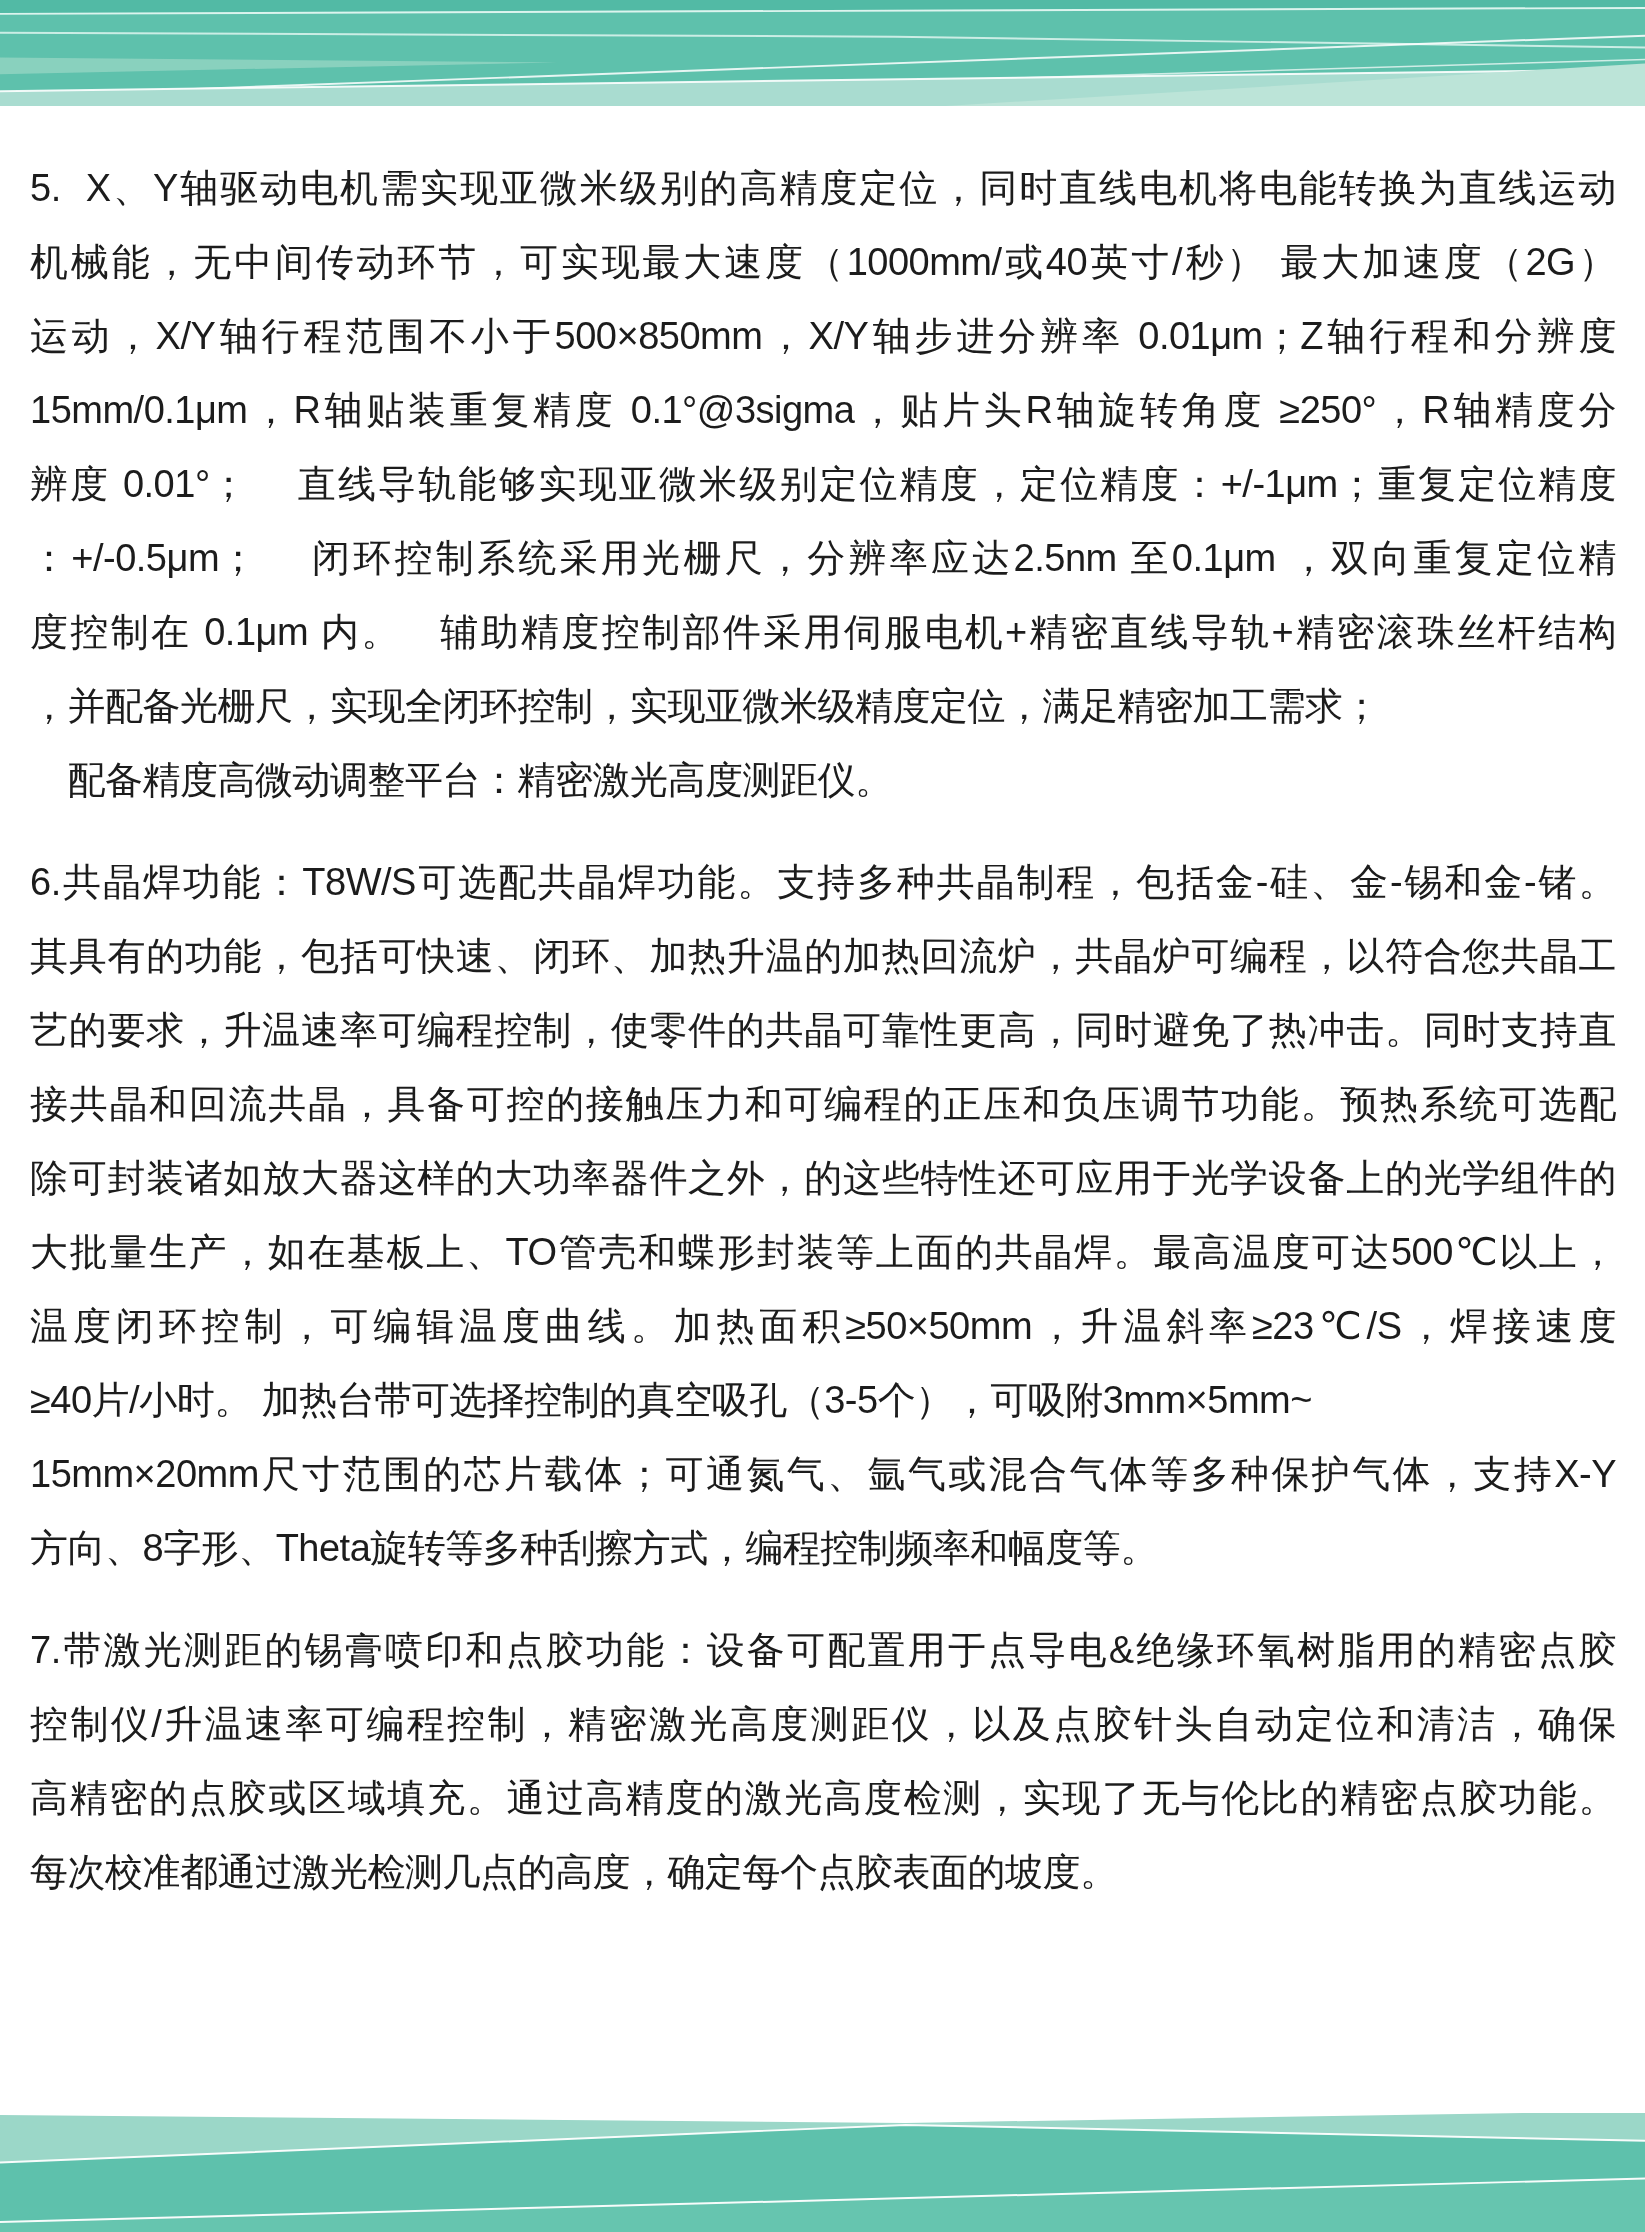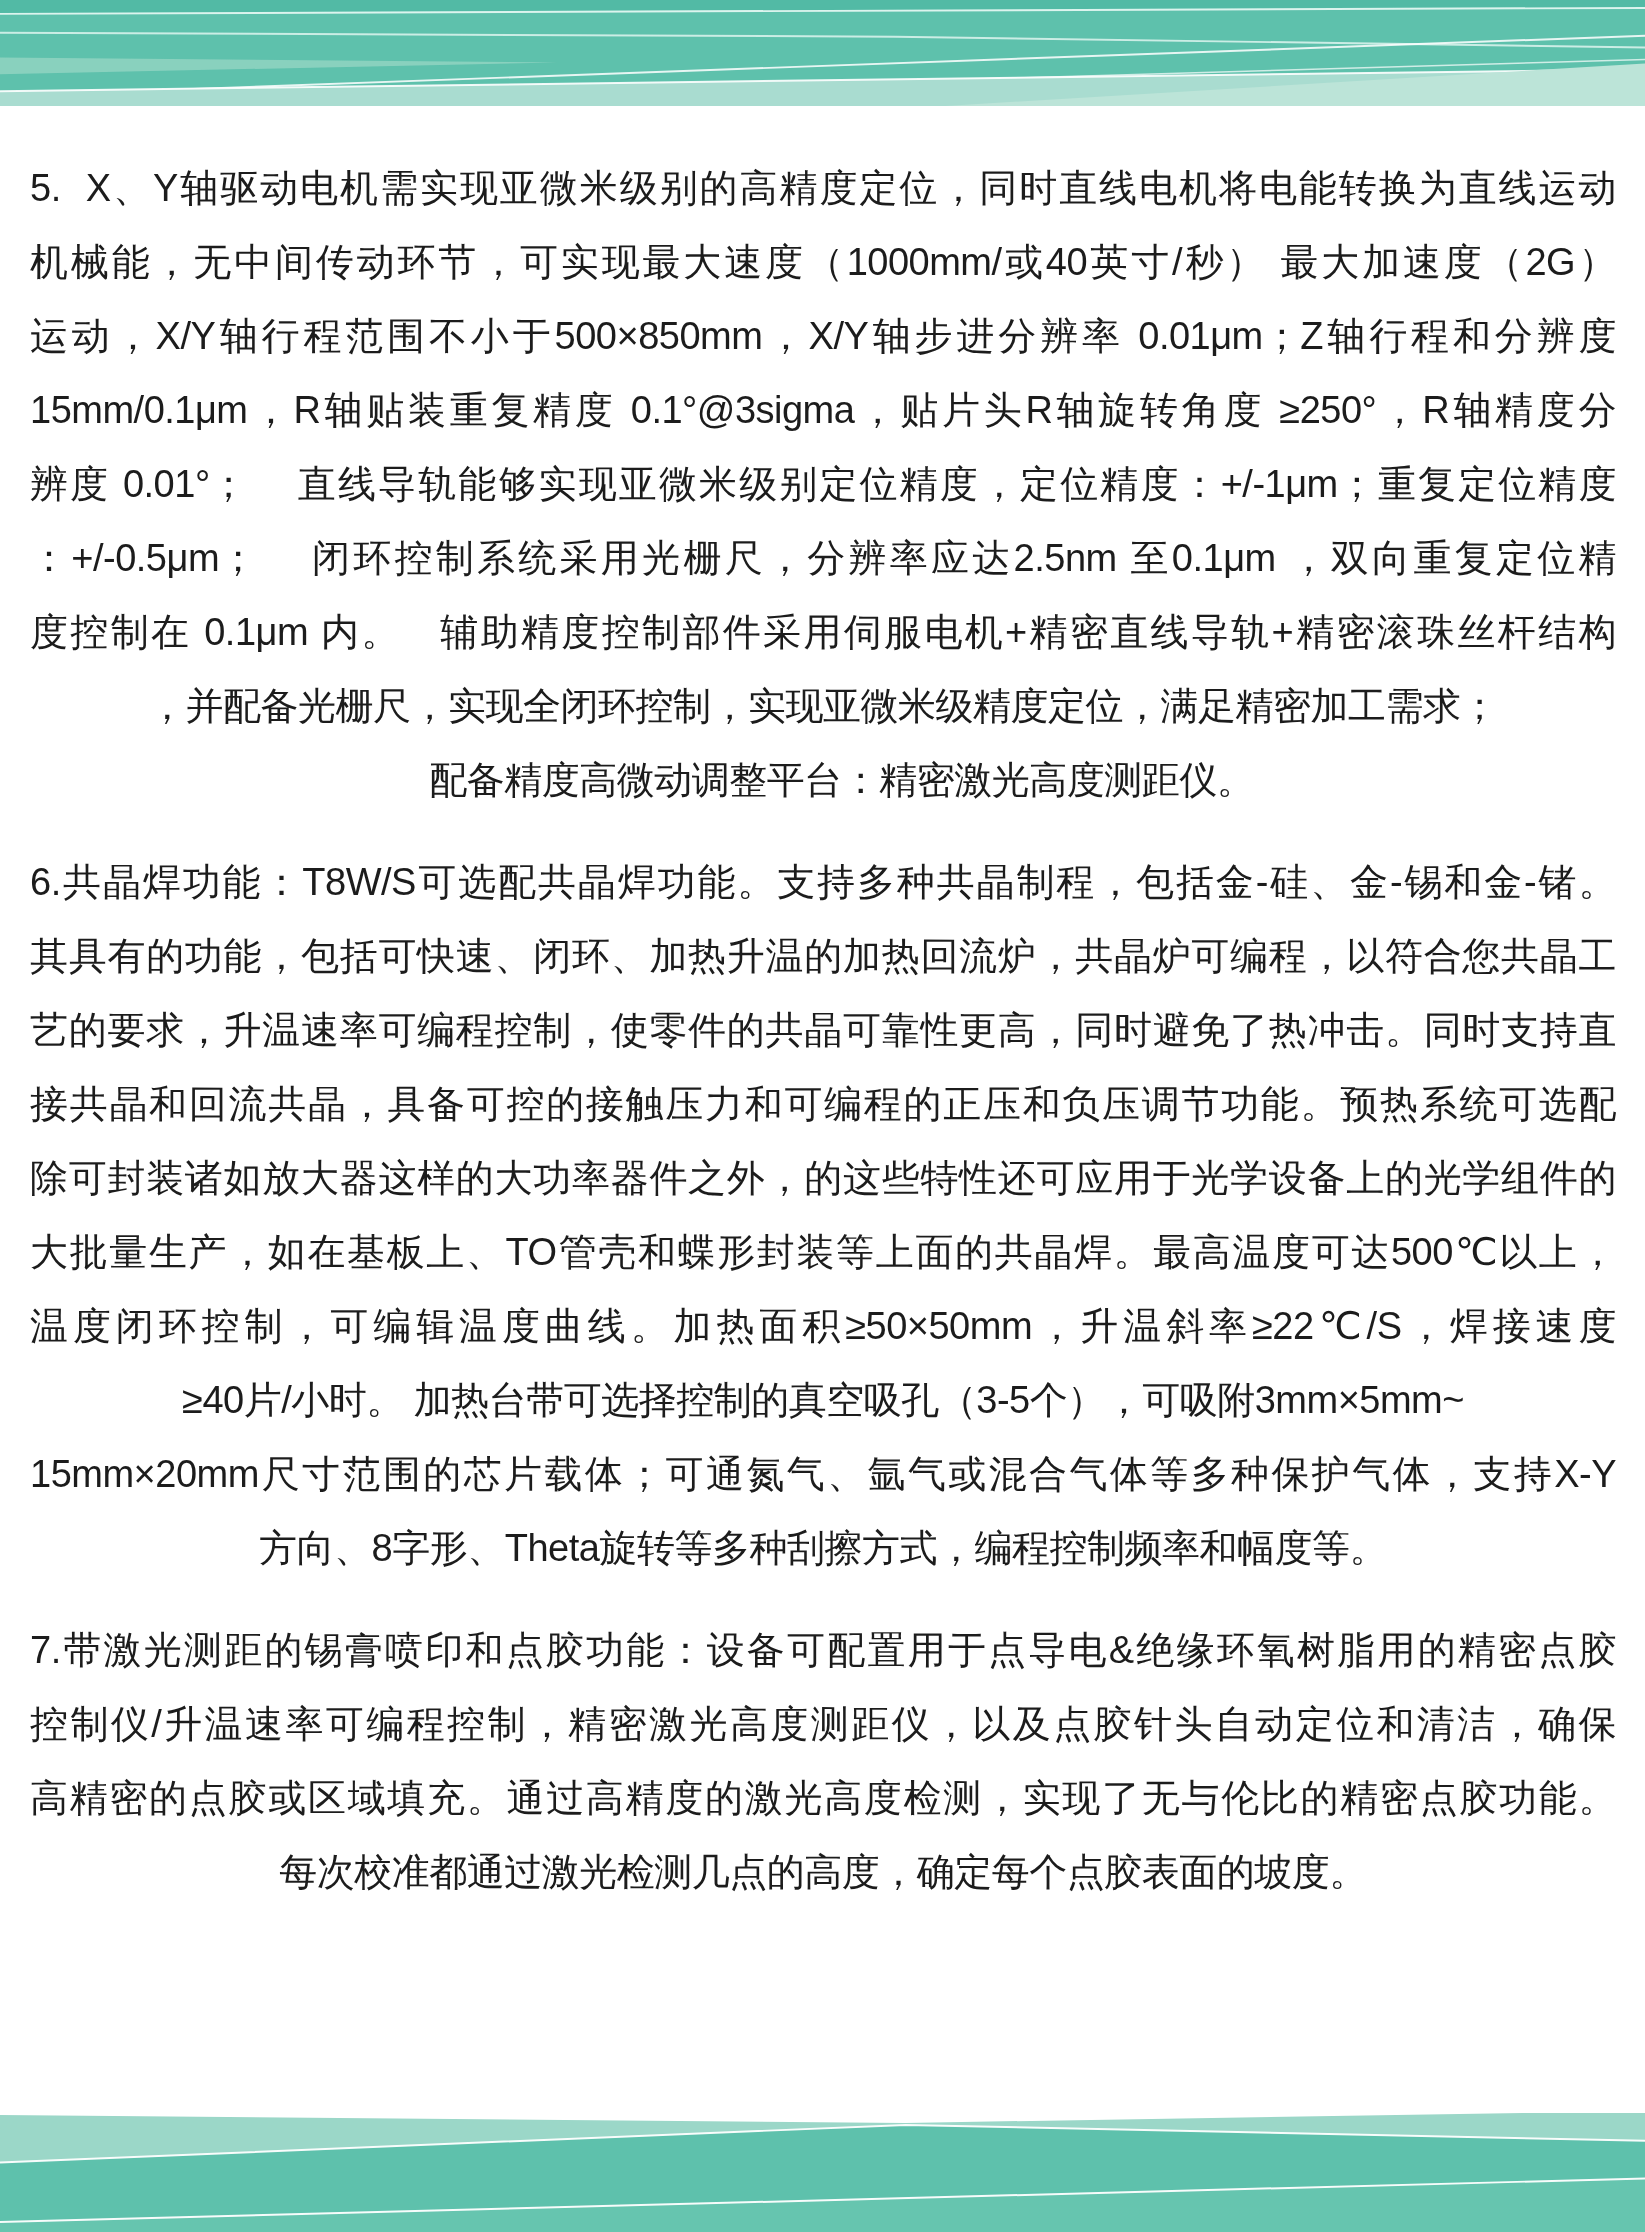--- a/index.html
+++ b/index.html
@@ -24,21 +24,21 @@
   }
   .content section { margin: 0; }
   .content section + section { margin-top: 28px; }
   .tline {
     height: 74px;
     line-height: 74px;
     font-size: 38px;
     letter-spacing: -0.5px;
     white-space: pre-wrap;
     overflow: hidden;
-    text-align: center;
+    text-align: left;
     font-weight: 400;
   }
   .tline.full {
     text-align: justify;
     text-align-last: justify;
   }
 </style>
 </head>
 <body>
 
@@ -69,21 +69,21 @@
         <div class="tline">，并配备光栅尺，实现全闭环控制，实现亚微米级精度定位，满足精密加工需求；</div>
         <div class="tline">　配备精度高微动调整平台：精密激光高度测距仪。</div>
       </section>
       <section>
         <div class="tline full">6.共晶焊功能：T8W/S可选配共晶焊功能。支持多种共晶制程，包括金-硅、金-锡和金-锗。</div>
         <div class="tline full">其具有的功能，包括可快速、闭环、加热升温的加热回流炉，共晶炉可编程，以符合您共晶工</div>
         <div class="tline full">艺的要求，升温速率可编程控制，使零件的共晶可靠性更高，同时避免了热冲击。同时支持直</div>
         <div class="tline full">接共晶和回流共晶，具备可控的接触压力和可编程的正压和负压调节功能。预热系统可选配</div>
         <div class="tline full">除可封装诸如放大器这样的大功率器件之外，的这些特性还可应用于光学设备上的光学组件的</div>
         <div class="tline full">大批量生产，如在基板上、TO管壳和蝶形封装等上面的共晶焊。最高温度可达500℃以上，</div>
-        <div class="tline full">温度闭环控制，可编辑温度曲线。加热面积≥50×50mm，升温斜率≥22℃/S，焊接速度</div>
+        <div class="tline full">温度闭环控制，可编辑温度曲线。加热面积≥50×50mm，升温斜率≥23℃/S，焊接速度</div>
         <div class="tline">≥40片/小时。 加热台带可选择控制的真空吸孔（3-5个），可吸附3mm×5mm~</div>
         <div class="tline full">15mm×20mm尺寸范围的芯片载体；可通氮气、氩气或混合气体等多种保护气体，支持X-Y</div>
         <div class="tline">方向、8字形、Theta旋转等多种刮擦方式，编程控制频率和幅度等。</div>
       </section>
       <section>
         <div class="tline full">7.带激光测距的锡膏喷印和点胶功能：设备可配置用于点导电&amp;绝缘环氧树脂用的精密点胶</div>
         <div class="tline full">控制仪/升温速率可编程控制，精密激光高度测距仪，以及点胶针头自动定位和清洁，确保</div>
         <div class="tline full">高精密的点胶或区域填充。通过高精度的激光高度检测，实现了无与伦比的精密点胶功能。</div>
         <div class="tline">每次校准都通过激光检测几点的高度，确定每个点胶表面的坡度。</div>
       </section>

